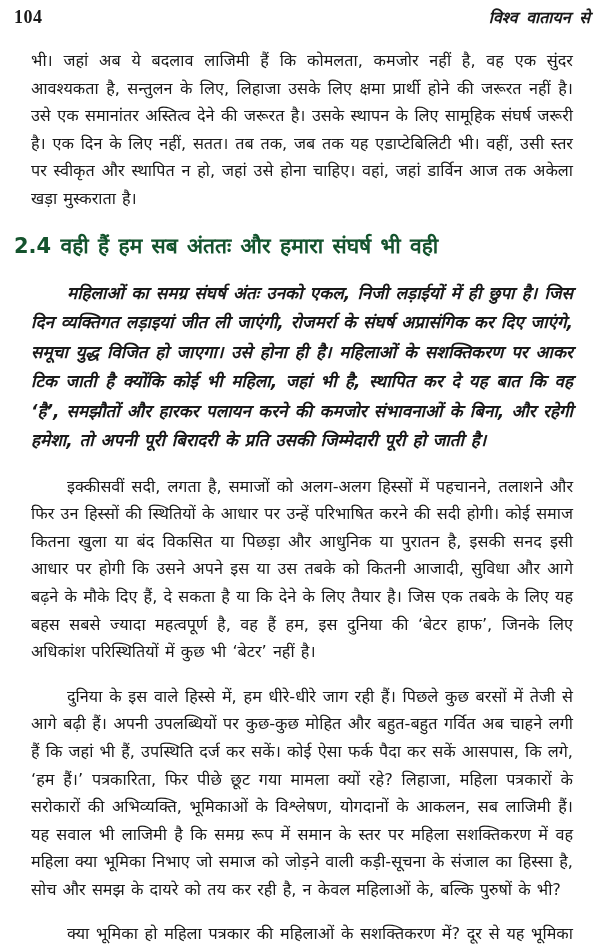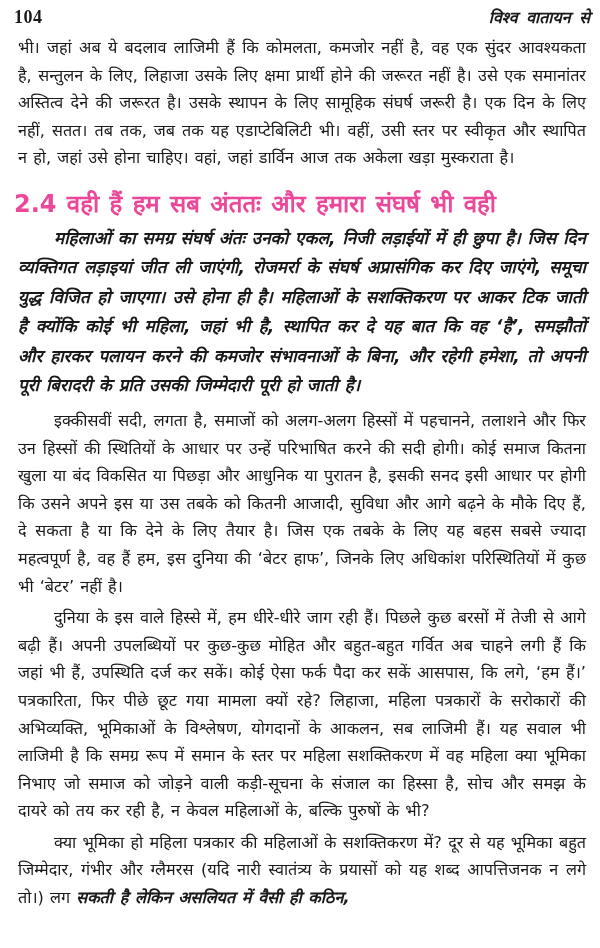--- a/index.html
+++ b/index.html
@@ -36,34 +36,34 @@
       letter-spacing: 0.5px;
     }
     .book-title {
       font-family: "DejaVu Sans", sans-serif;
       font-size: 16px;
       font-weight: bold;
       word-spacing: 3px;
       font-style: italic;
     }
     p {
-      margin: 4px;
+      margin: 17px;
       font-size: 16.2px;
       line-height: 27.6px;
       text-align: justify;
       text-align-last: left;
       word-spacing: 1px;
     }
     p.indent { text-indent: 36px; }
     .section-heading {
       margin: 16px 0 4px 0;
-      font-size: 24px;
+      font-size: 21px;
       line-height: 32px;
       font-weight: bold;
-      color: #ec4899;
+      color: #14532d;
       word-spacing: 2px;
     }
     .lead {
       font-style: italic;
       font-weight: bold;
       font-size: 17px;
       line-height: 29.5px;
       margin-bottom: 6px;
     }
     .bold-run { font-weight: bold; font-style: italic; }

